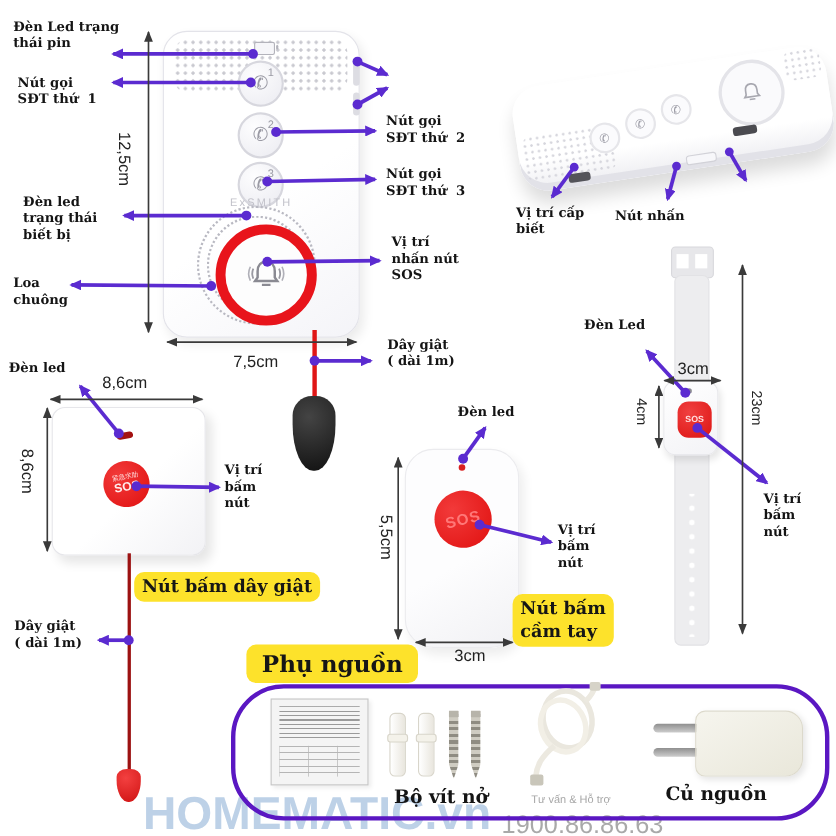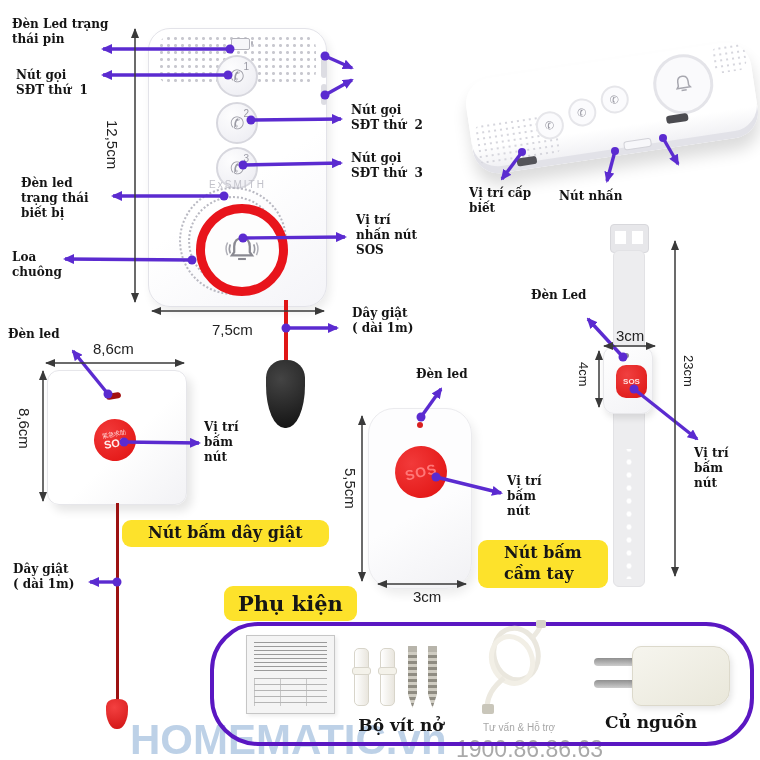--- a/index.html
+++ b/index.html
@@ -10,21 +10,21 @@
   .pd{fill:#5b2bd0;}
   .dl{stroke:#3a3a3a;stroke-width:1.5;}
 
   .lbl{position:absolute;z-index:40;font-family:"DejaVu Serif","Liberation Serif",serif;
        font-weight:700;font-size:12px;line-height:1.24;color:#141414;white-space:pre-wrap;}
   .dim{position:absolute;z-index:40;font-family:"Liberation Sans",sans-serif;
        font-size:15px;color:#222;white-space:nowrap;}
   .dimv{writing-mode:vertical-rl;}
   .tag{position:absolute;z-index:40;background:#fde22b;border-radius:9px;
        font-family:"DejaVu Serif","Liberation Serif",serif;font-weight:700;font-size:16px;
-       color:#161616;padding:3px 26px;white-space:pre-wrap;line-height:1.3;}
+       color:#161616;padding:3px 7px;white-space:pre-wrap;line-height:1.3;}
 
   
   .main-unit{position:absolute;left:148px;top:28px;width:177px;height:277px;z-index:10;
     background:linear-gradient(145deg,#ffffff 55%,#f4f4f8);border:1px solid #e3e3e9;
     border-radius:22px;box-shadow:3px 5px 10px rgba(0,0,0,.08);}
   .grille{position:absolute;left:9px;top:6px;width:158px;height:50px;border-radius:14px;
     background-image:radial-gradient(#c8c8cf 1.3px,transparent 1.6px);background-size:7px 7px;}
   .batt{position:absolute;left:82px;top:9px;width:17px;height:10px;border:1.6px solid #b3b3bb;
     border-radius:2px;background:#f6f6f9;}
   .batt::after{content:"";position:absolute;right:-4px;top:2px;width:2.5px;height:4px;background:#b3b3bb;border-radius:1px;}
@@ -420,28 +420,28 @@
   <div class="tag" style="left:122px;top:520px;">Nút bấm dây giật</div>
   <div class="lbl" style="left:13px;top:562px;">Dây giật
 ( dài 1m)</div>
 
   <div class="lbl" style="left:416px;top:367px;">Đèn led</div>
   <div class="dim dimv" style="left:342px;top:468px;">5,5cm</div>
   <div class="dim" style="left:413px;top:588px;">3cm</div>
   <div class="lbl" style="left:507px;top:474px;">Vị trí
 bấm
 nút</div>
-  <div class="tag" style="left:478px;top:540px;">Nút bấm
+  <div class="tag" style="left:466px;top:540px;">Nút bấm
 cầm tay</div>
 
   <div class="lbl" style="left:531px;top:288px;">Đèn Led</div>
   <div class="dim" style="left:616px;top:327px;">3cm</div>
   <div class="dim dimv" style="left:576px;top:362px;font-size:13px;">4cm</div>
   <div class="dim dimv" style="left:681px;top:355px;font-size:13px;">23cm</div>
   <div class="lbl" style="left:694px;top:446px;">Vị trí
 bấm
 nút</div>
 
-  <div class="tag" style="left:224px;top:586px;font-size:21px;padding:4px 14px;">Phụ kiện</div>
+  <div class="tag" style="left:224px;top:586px;font-size:21px;padding:4px 14px;">Phụ nguồn</div>
   <div class="lbl" style="left:356px;top:715px;width:90px;text-align:center;font-size:17px;">Bộ vít nở</div>
   <div class="lbl" style="left:598px;top:712px;width:106px;text-align:center;font-size:17px;">Củ nguồn</div>
 
 </div>
 
 </body></html>

